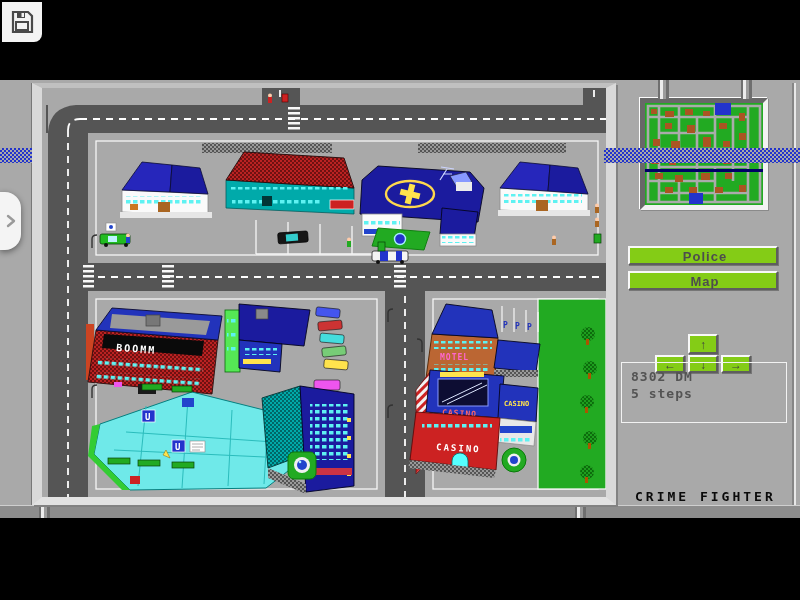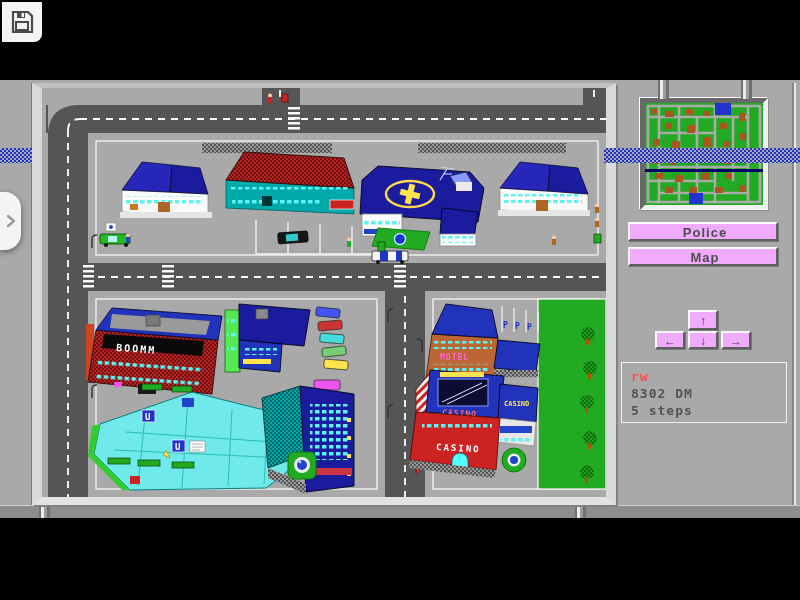--- a/index.html
+++ b/index.html
@@ -29,24 +29,24 @@
               border-left:10px solid #d9d9d9;border-right:10px solid #d9d9d9;
               border-top:5px solid #c0c0c0;border-bottom:8px solid #e2e2e2;
               box-shadow:inset 1px 1px 0 #fff, inset -1px -1px 0 #fff, 2px 2px 0 #828282, -1px 0 0 #787878;}
   .map-viewport{position:absolute;left:0;top:0;width:564px;height:409px;}
   
   .minimap-frame{position:absolute;left:640px;top:18px;width:128px;height:112px;box-sizing:border-box;
                  border:5px solid;border-color:#686868 #f2f2f2 #f2f2f2 #686868;background:#22aa22;
                  box-shadow:-1px -1px 0 #fdfdfd,1px 1px 0 #8a8a8a;z-index:2;}
   .panel-line{position:absolute;left:792px;top:3px;width:2px;height:422px;background:#868686;
               box-shadow:2px 0 0 #e8e8e8;}
-  .btn3d{position:absolute;box-sizing:border-box;background:#f0abfc;cursor:pointer;
+  .btn3d{position:absolute;box-sizing:border-box;background:#84cc16;cursor:pointer;
          border-top:2px solid #f8f8f8;border-left:2px solid #f8f8f8;
          border-right:2px solid #5e5e5e;border-bottom:2px solid #5e5e5e;
-         box-shadow:1px 1px 0 #767676;color:#4d4d4d;font-weight:bold;}
+         box-shadow:1px 1px 0 #767676;color:#4d4d4d;font-weight:bold;margin-top:24px;}
   .btn-wide{left:628px;width:150px;height:19px;font-size:13px;letter-spacing:1px;
             padding-left:10px;line-height:15px;}
   #btn-police{top:142px;} #btn-map{top:167px;}
   .dpad-btn{width:30px;height:18px;font-size:12px;text-align:center;line-height:14px;color:#3f3f3f;}
   #dpad-up{left:688px;top:230px;height:20px;line-height:17px;}
   #dpad-left{left:655px;top:251px;} #dpad-down{left:688px;top:251px;} #dpad-right{left:721px;top:251px;}
   .status-box{position:absolute;left:621px;top:282px;width:166px;height:61px;box-sizing:border-box;
               border:1px solid #f2f2f2;padding:5px 9px;font-size:13px;font-weight:bold;
               letter-spacing:1px;color:#545454;line-height:17px;}
   .status-player{color:#fb4b4b;}
@@ -474,25 +474,25 @@
 
     <button class="btn3d btn-wide" id="btn-police">Police</button>
     <button class="btn3d btn-wide" id="btn-map">Map</button>
 
     <button class="btn3d dpad-btn" id="dpad-up">↑</button>
     <button class="btn3d dpad-btn" id="dpad-left">←</button>
     <button class="btn3d dpad-btn" id="dpad-down">↓</button>
     <button class="btn3d dpad-btn" id="dpad-right">→</button>
 
     <div class="status-box">
-      <div class="status-player">rw</div>
       <div>8302 DM</div>
       <div>5 steps</div>
     </div>
 
+    <div class="game-title">CRIME FIGHTER</div>
   </div>
 
   <div class="edge-handle">
     <svg width="10" height="14" viewBox="0 0 10 14">
       <polyline points="2,2 8,7 2,12" fill="none" stroke="#9a9a9a" stroke-width="2.4" stroke-linecap="round" stroke-linejoin="round"></polyline>
     </svg>
   </div>
 
   <div class="bottom-bar"></div>
 </div>

